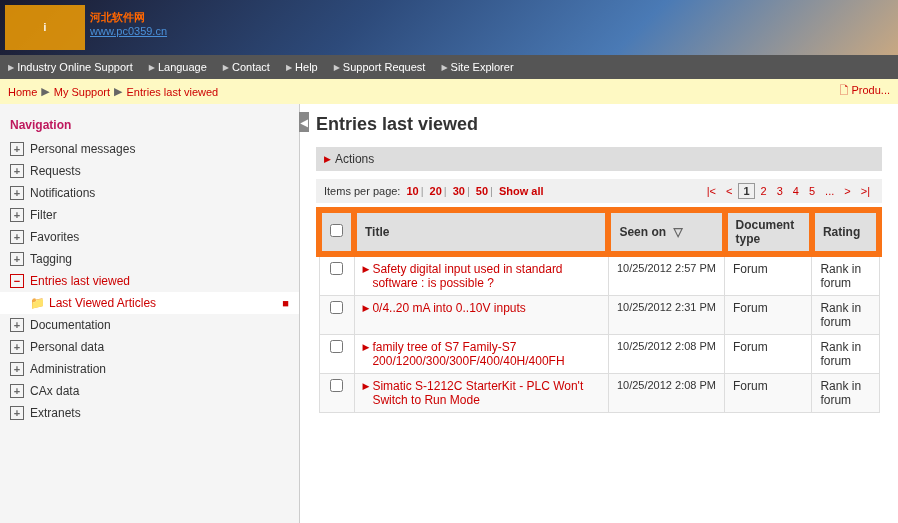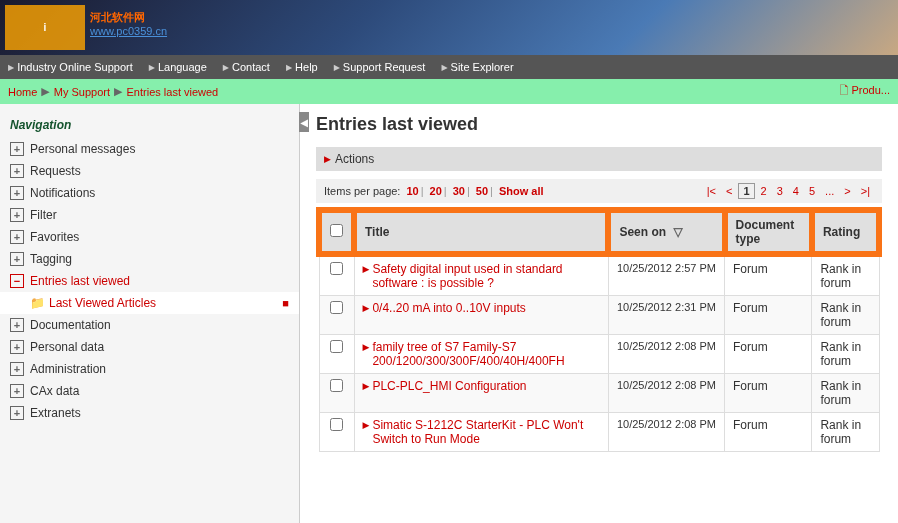--- a/index.html
+++ b/index.html
@@ -61,21 +61,21 @@
       gap: 3px;
     }
     .nav-bar a::before {
       content: '▶';
       font-size: 8px;
       color: #ccc;
     }
 
     
     .breadcrumb {
-      background: #86efac;
+      background: #fef9c3;
       padding: 3px 8px;
       font-size: 11px;
       display: flex;
       align-items: center;
       justify-content: space-between;
     }
     .breadcrumb-left { display: flex; gap: 4px; align-items: center; }
     .breadcrumb a { color: #c00; text-decoration: none; }
     .breadcrumb .sep { color: #666; }
     .breadcrumb .current { color: #c00; }
@@ -93,22 +93,21 @@
       min-width: 300px;
       border-right: 1px solid #ccc;
       background: #f5f5f5;
       padding: 8px 0;
       position: relative;
     }
     .sidebar-title {
       padding: 6px 10px;
       font-size: 12px;
       font-weight: bold;
-      color: #14532d;
-      font-style: italic;
+      color: #be185d;
     }
     .sidebar-toggle {
       position: absolute;
       right: -10px;
       top: 8px;
       width: 10px;
       height: 20px;
       background: #888;
       color: white;
       display: flex;
@@ -442,29 +441,20 @@
             <td>
               <a href="#" class="entry-title-link">family tree of S7 Family-S7 200/1200/300/300F/400/40H/400FH</a>
             </td>
             <td class="seen-on">10/25/2012 2:08 PM</td>
             <td class="doc-type">Forum</td>
             <td class="rating">Rank in forum</td>
           </tr>
           <tr>
             <td class="checkbox-col"><input type="checkbox" style=""></td>
             <td>
-              <a href="#" class="entry-title-link">PLC-PLC_HMI Configuration</a>
-            </td>
-            <td class="seen-on">10/25/2012 2:08 PM</td>
-            <td class="doc-type">Forum</td>
-            <td class="rating">Rank in forum</td>
-          </tr>
-          <tr>
-            <td class="checkbox-col"><input type="checkbox" style=""></td>
-            <td>
               <a href="#" class="entry-title-link">Simatic S-1212C StarterKit - PLC Won't Switch to Run Mode</a>
             </td>
             <td class="seen-on">10/25/2012 2:08 PM</td>
             <td class="doc-type">Forum</td>
             <td class="rating">Rank in forum</td>
           </tr>
         </tbody>
     </table>
   </div>
 </div>

